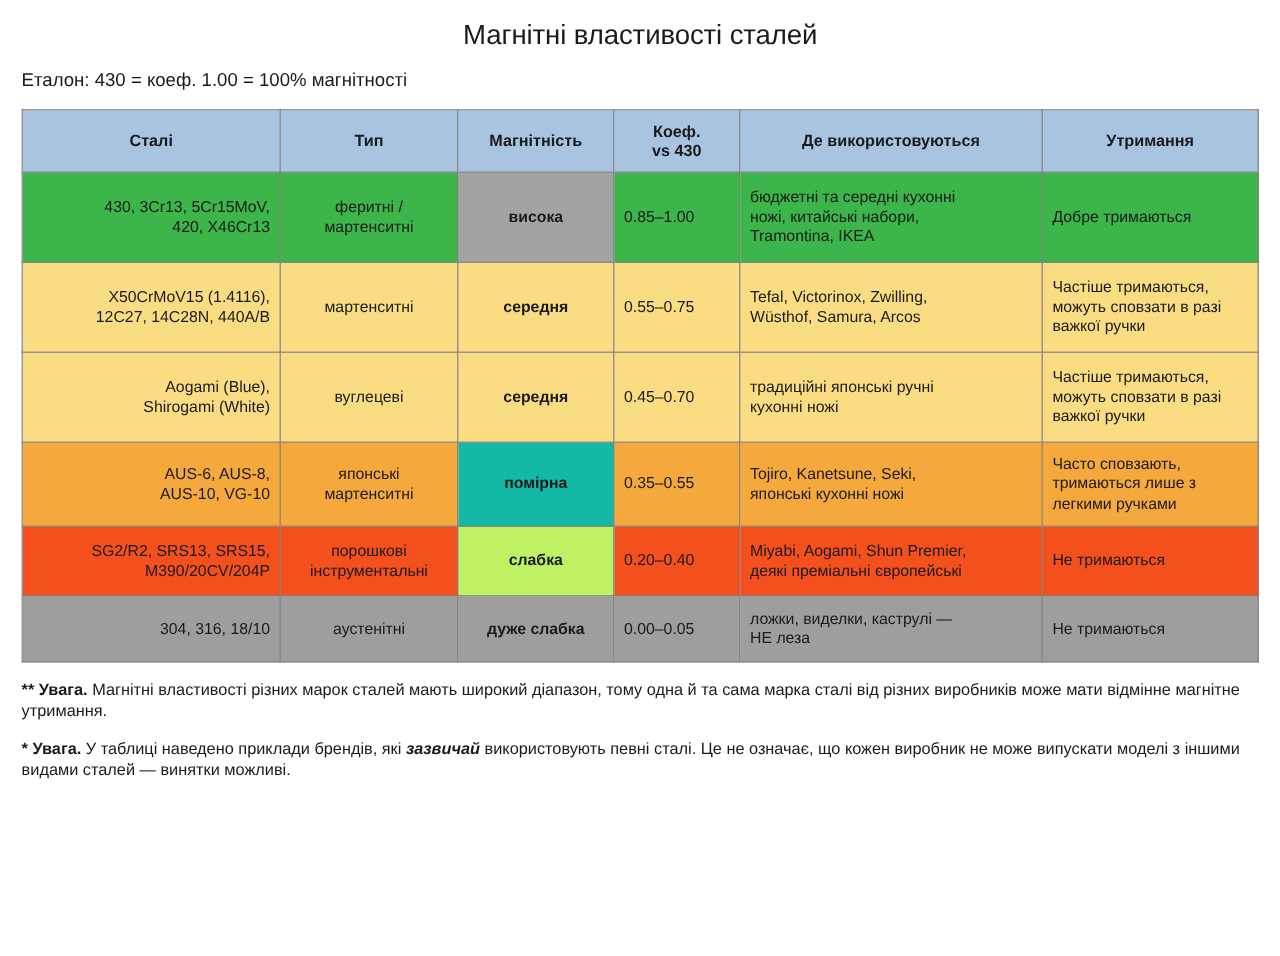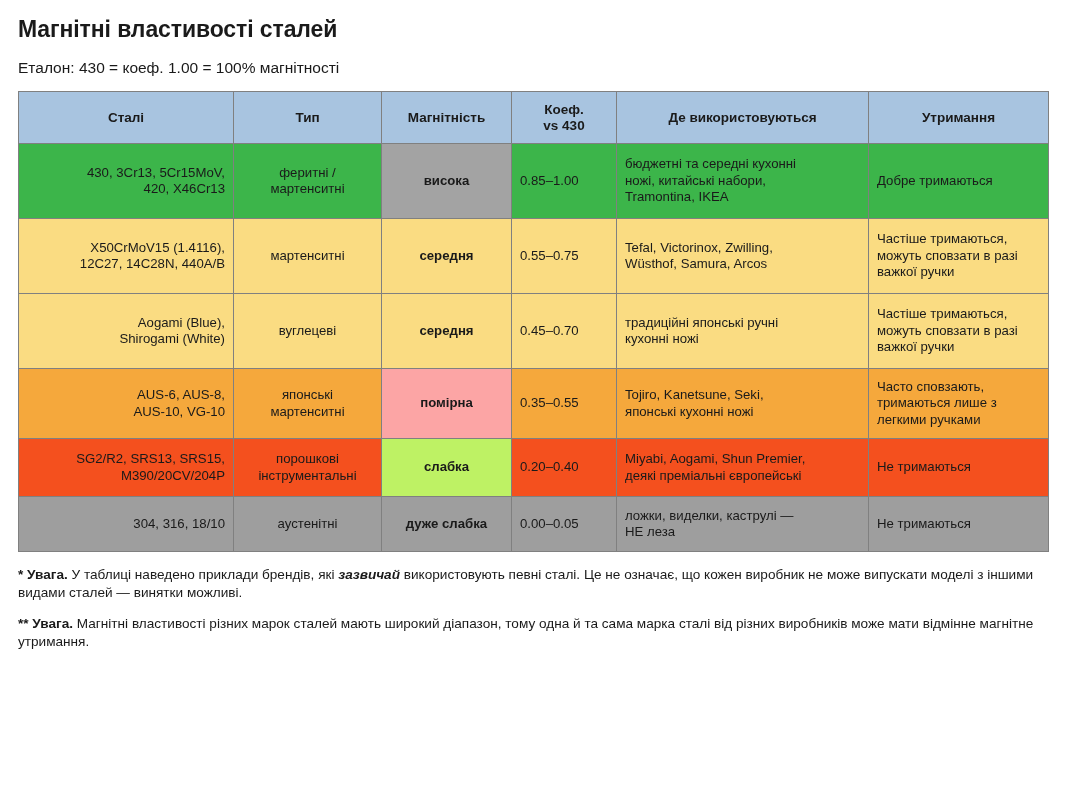--- a/index.html
+++ b/index.html
@@ -14,23 +14,24 @@
     color: #1a1a1a;
     overflow: hidden;
   }
   .page {
     padding: 12px 18px 0 18px;
     box-sizing: border-box;
     width: 1067px;
   }
   h1.title {
     font-size: 23px;
-    font-weight: bold;
+    font-weight: normal;
     margin: 4px 0 16px 0;
     letter-spacing: -0.1px;
+    text-align: center;
   }
   .subtitle {
     font-size: 15.5px;
     margin: 0 0 18px 0;
   }
   .reference {
     font-size: 15.5px;
     margin: 0 0 14px 0;
   }
   table.magnet {
@@ -87,21 +88,21 @@
   }
   tr.row-h-0 td { background: #3cb54a; height: 75px; }
   tr.row-h-1 td { background: #fadc82; height: 75px; }
   tr.row-h-2 td { background: #fadc82; height: 75px; }
   tr.row-h-3 td { background: #f5a83c; height: 70px; }
   tr.row-h-4 td { background: #f4501e; height: 58px; }
   tr.row-h-5 td { background: #9e9e9e; height: 55px; }
 
   
   tr.row-h-0 td.c-magnet { background: #a3a3a3; }
-  tr.row-h-3 td.c-magnet { background: #fca5a5; }
+  tr.row-h-3 td.c-magnet { background: #14b8a6; }
   tr.row-h-4 td.c-magnet { background: #bef264; }
 
   .notes {
     margin-top: 14px;
     font-size: 13.6px;
     line-height: 1.32;
     width: 1030px;
   }
   .note {
     margin: 0 0 13px 0;
@@ -276,17 +277,17 @@
           <div>Не тримаються</div>
           <div></div>
           <div></div>
         </td>
       </tr>
 
     </tbody>
   </table>
 
   <div class="notes">
+    <p class="note"><b>** Увага.</b><span> Магнітні властивості різних марок сталей мають широкий діапазон, тому одна й та сама марка сталі від різних виробників може мати відмінне магнітне утримання.</span></p>
     <p class="note"><b>* Увага.</b><span> У таблиці наведено приклади брендів, які </span><i>зазвичай</i><span> використовують певні сталі. Це не означає, що кожен виробник не може випускати моделі з іншими видами сталей — винятки можливі.</span></p>
-    <p class="note"><b>** Увага.</b><span> Магнітні властивості різних марок сталей мають широкий діапазон, тому одна й та сама марка сталі від різних виробників може мати відмінне магнітне утримання.</span></p>
   </div>
 
 </div>
 
 </body></html>

